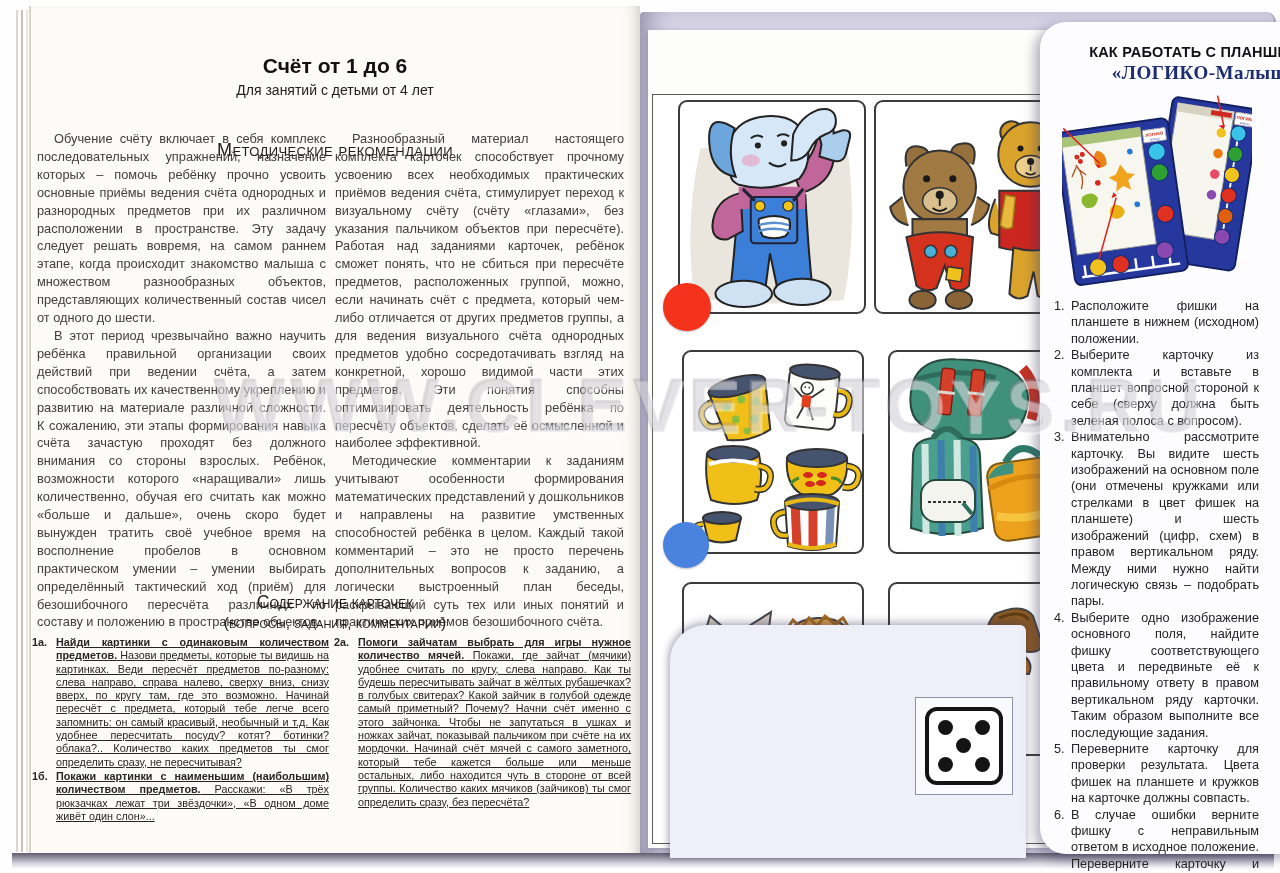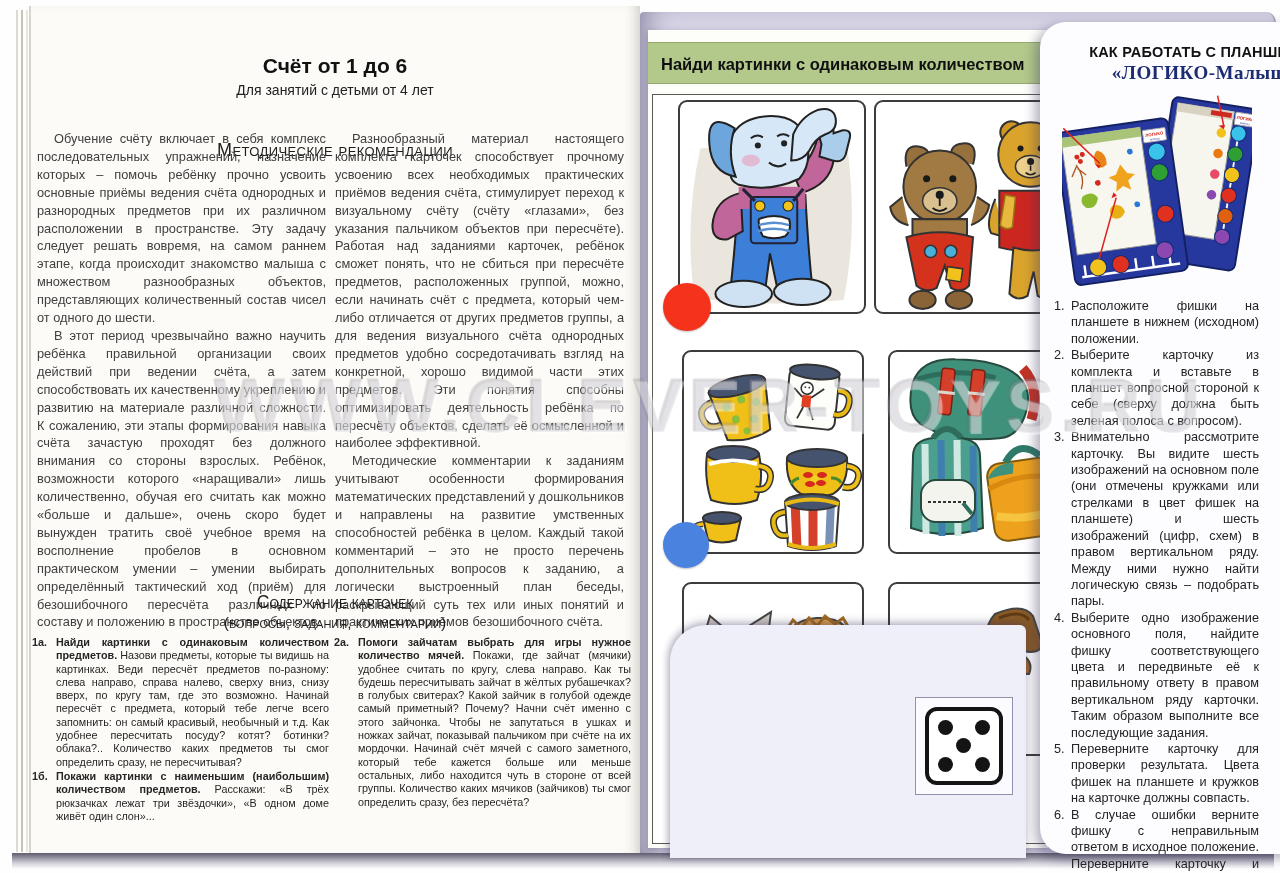--- a/index.html
+++ b/index.html
@@ -22,21 +22,21 @@
         text-align:justify;color:#404040;}
   .mcol1{left:8px;} .mcol2{left:306px;}
   .mcol p{margin:0;text-indent:17px;}
   .content-head{position:absolute;left:6px;top:586px;width:600px;text-align:center;
                 font-variant:small-caps;font-size:17.5px;color:#1d1d1d;}
   .content-sub{position:absolute;left:6px;top:608px;width:600px;text-align:center;
                font-variant:small-caps;font-size:15.5px;color:#1d1d1d;}
   .ccol{position:absolute;top:630px;width:297px;font-size:10.8px;line-height:13.3px;
         text-align:justify;color:#262626;}
   .ccol1{left:3px;} .ccol2{left:305px;}
-  .citem{position:relative;padding-left:24px;margin:0 0 1px 0;}
+  .citem{position:relative;padding-left:24px;margin:0 0 1px 0;text-decoration:underline;}
   .cnum{position:absolute;left:0;top:0;font-weight:bold;}
   .clead{font-weight:bold;}
   .clead::after{content:" ";}
   
   .right-page{position:absolute;left:640px;top:12px;width:634px;height:846px;
       background:#d7d4e6;border-radius:4px 10px 10px 4px;border-right:2px solid #aaa7bd;
       box-shadow:inset 20px 0 26px -12px rgba(80,74,110,.5), inset 0 -8px 12px -8px rgba(80,74,110,.35);}
   
   .task-card{position:absolute;left:8px;top:18px;width:400px;height:818px;background:#fdfdf9;
              box-shadow:0 2px 6px rgba(50,45,80,.3);}
@@ -125,21 +125,20 @@
     <div class="ccol ccol2">
       <div class="citem">
         <span class="cnum">2а.</span><span class="clead">Помоги зайчатам выбрать для игры нужное количество мячей.</span><span>Покажи, где зайчат (мячики) удобнее считать по кругу, слева направо. Как ты будешь пересчитывать зайчат в жёлтых рубашечках? в голубых свитерах? Какой зайчик в голубой одежде самый приметный? Почему? Начни счёт именно с этого зайчонка. Чтобы не запутаться в ушках и ножках зайчат, показывай пальчиком при счёте на их мордочки. Начинай счёт мячей с самого заметного, который тебе кажется больше или меньше остальных, либо находится чуть в стороне от всей группы. Количество каких мячиков (зайчиков) ты смог определить сразу, без пересчёта?</span>
       </div>
     </div>
   </div>
 
   <div class="right-page">
 
     <div class="task-card">
-      <div class="card-header">Найди картинки с одинаковым количеством</div>
       <div class="grid-frame"></div>
 
       <div class="cell cell-elephant">
         <svg viewBox="0 0 182 208">
           <path d="M14,194 Q4,118 20,46 Q92,38 166,48 Q176,128 162,196 Q88,204 14,194Z" fill="#eae6de"></path>
           <path d="M120,90 Q148,82 152,58 L156,42 L136,36 Q130,60 112,70Z" fill="#c0669b" stroke="#222" stroke-width="2"></path>
           <path d="M140,42 q-6,-20 3,-22 q9,-1 9,11 l9,-3 q9,-1 7,8 l-4,16 q-3,9 -13,6 l-13,-4z" fill="#abcdec" stroke="#222" stroke-width="2"></path>
           <path d="M58,92 Q54,148 50,184 L84,188 L89,150 L97,188 L131,184 Q127,148 124,92Z" fill="#3c7fd9" stroke="#222" stroke-width="2"></path>
           <ellipse cx="63" cy="190" rx="28" ry="13" fill="#cfe2f4" stroke="#222" stroke-width="2"></ellipse>
           <ellipse cx="121" cy="188" rx="28" ry="13" fill="#cfe2f4" stroke="#222" stroke-width="2"></ellipse>

